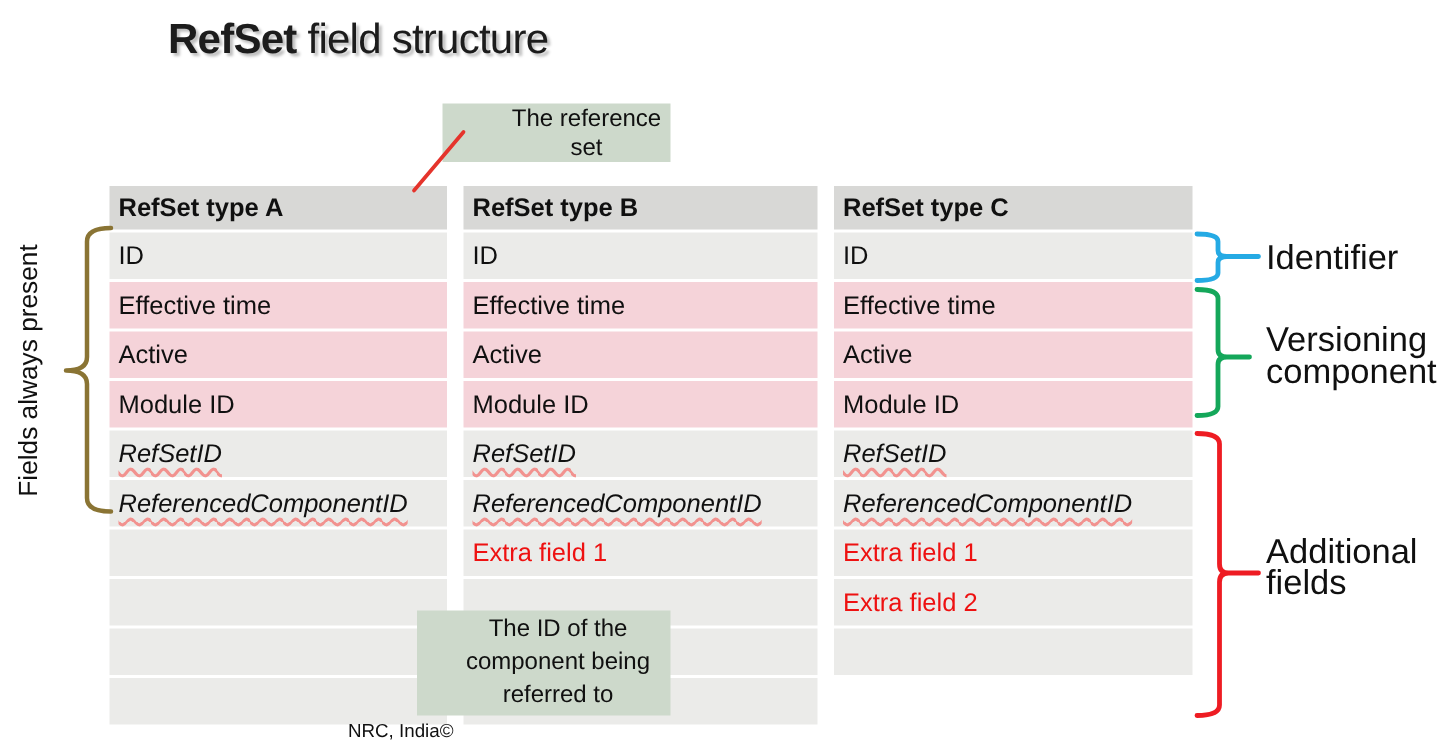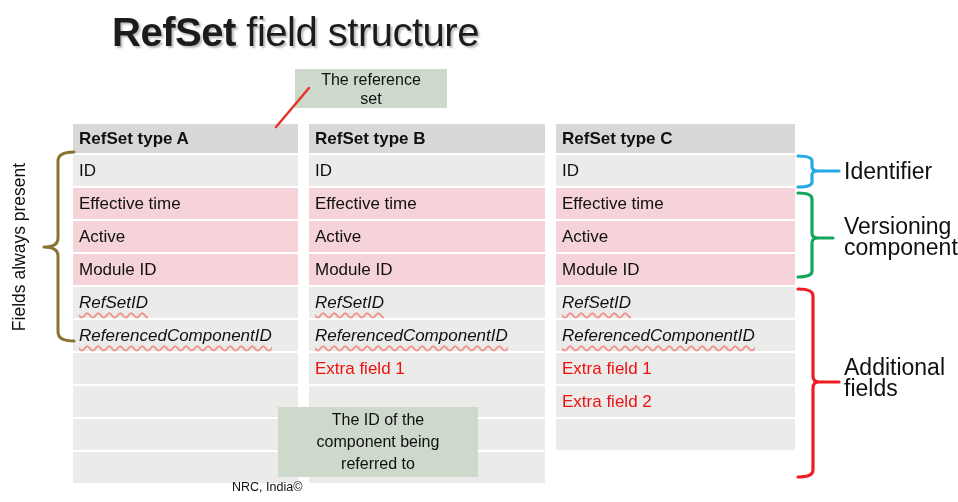--- a/index.html
+++ b/index.html
@@ -1,29 +1,29 @@
 <!DOCTYPE html>
 <html style="--header_bg: #d8d8d6; --row_gray: #ebebe9; --row_pink: #f5d3d9; --callout_bg: #cdd9cb; --red_text: #ee1111; --squiggle: #f2928f;"><head>
 <meta charset="utf-8">
 <style>
   html,body{margin:0;padding:0;background:#ffffff;}
   .slide{position:relative;width:958px;height:502px;background:#ffffff;overflow:hidden;
          font-family:"Liberation Sans",sans-serif;color:#101010;}
 
   
-  .title{position:absolute;left:112px;top:10px;font-size:40px;letter-spacing:-0.5px;
+  .title{position:absolute;left:112px;top:10px;font-size:28px;letter-spacing:-0.5px;
          color:#1c1c1c;text-shadow:2px 2px 2px #bdbdbd;white-space:nowrap;}
   .title .bold{font-weight:bold;}
 
   
   .callout{position:absolute;background:var(--callout_bg);display:flex;align-items:center;
-           justify-content:center;text-align:center;font-size:16px;color:#101010;}
+           justify-content:flex-end;text-align:center;font-size:16px;color:#101010;}
   .callout-top{left:295px;top:69px;width:152px;height:39px;line-height:19px;}
   .callout-top span{display:inline-block;width:112px;}
-  .callout-bottom{left:278px;top:407px;width:200px;height:70px;line-height:22px;z-index:5;}
+  .callout-bottom{left:278px;top:407px;width:169px;height:70px;line-height:22px;z-index:5;}
   .callout-bottom span{display:inline-block;width:150px;}
 
   
   .refset-table{position:absolute;left:73px;top:124px;width:722px;display:grid;
                 grid-template-columns:225px 236px 239px;column-gap:11px;}
   .col{display:flex;flex-direction:column;gap:2px;}
   .cell{height:31px;display:flex;align-items:center;padding-left:6px;box-sizing:border-box;
         font-size:17px;color:#101010;}
   .hdr{height:29px;background:var(--header_bg);font-weight:bold;}
   .gray{background:var(--row_gray);}

